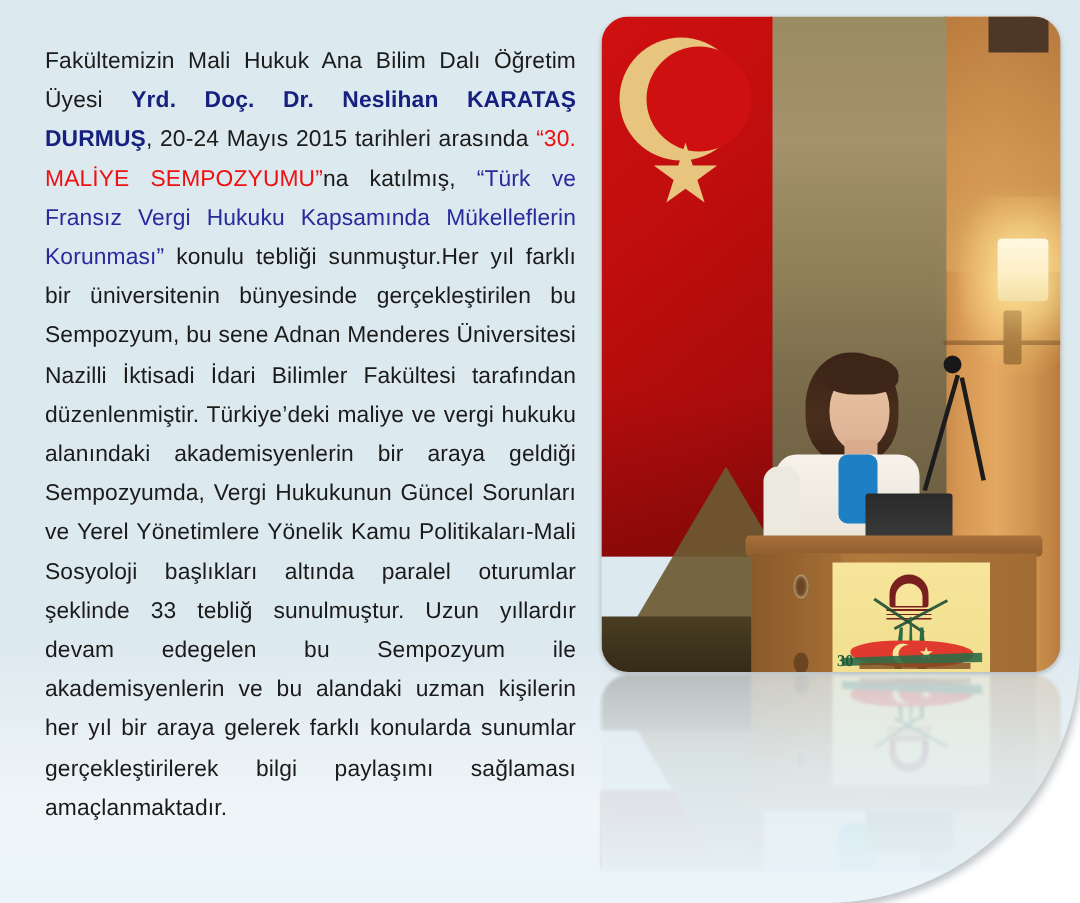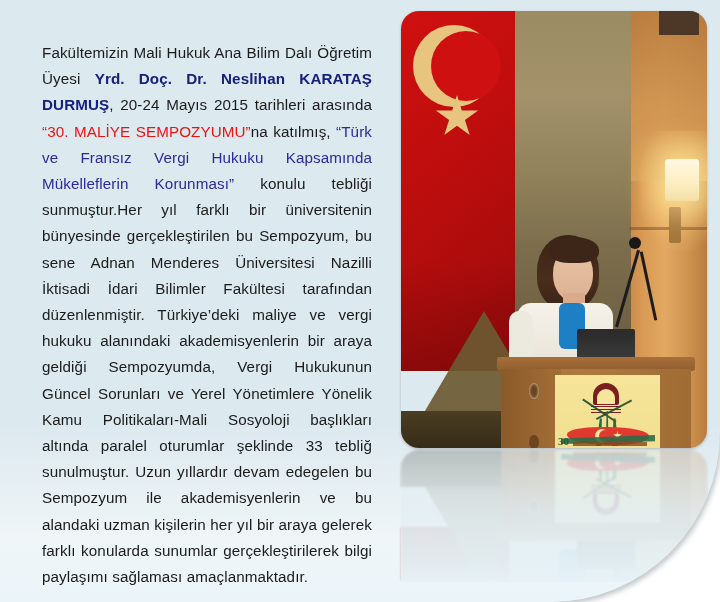--- a/index.html
+++ b/index.html
@@ -50,21 +50,21 @@
     top: 24px;
     width: 362px;
     text-align: justify;
     text-justify: inter-word;
     font-size: 15.2px;
     line-height: 26.2px;
     color: #1b1b1b;
     letter-spacing: 0.1px;
     z-index: 5;
   }
-  #article p { margin: 16px; }
+  #article p { margin: 4px; }
   .nm   { font-weight: bold; color: #16207e; }
   .red  { color: #ee1111; }
   .blu  { color: #2a2a9c; }
 
   
   #photo-wrap {
     position: absolute;
     left: 401px;
     top: 11px;
     width: 306px;

